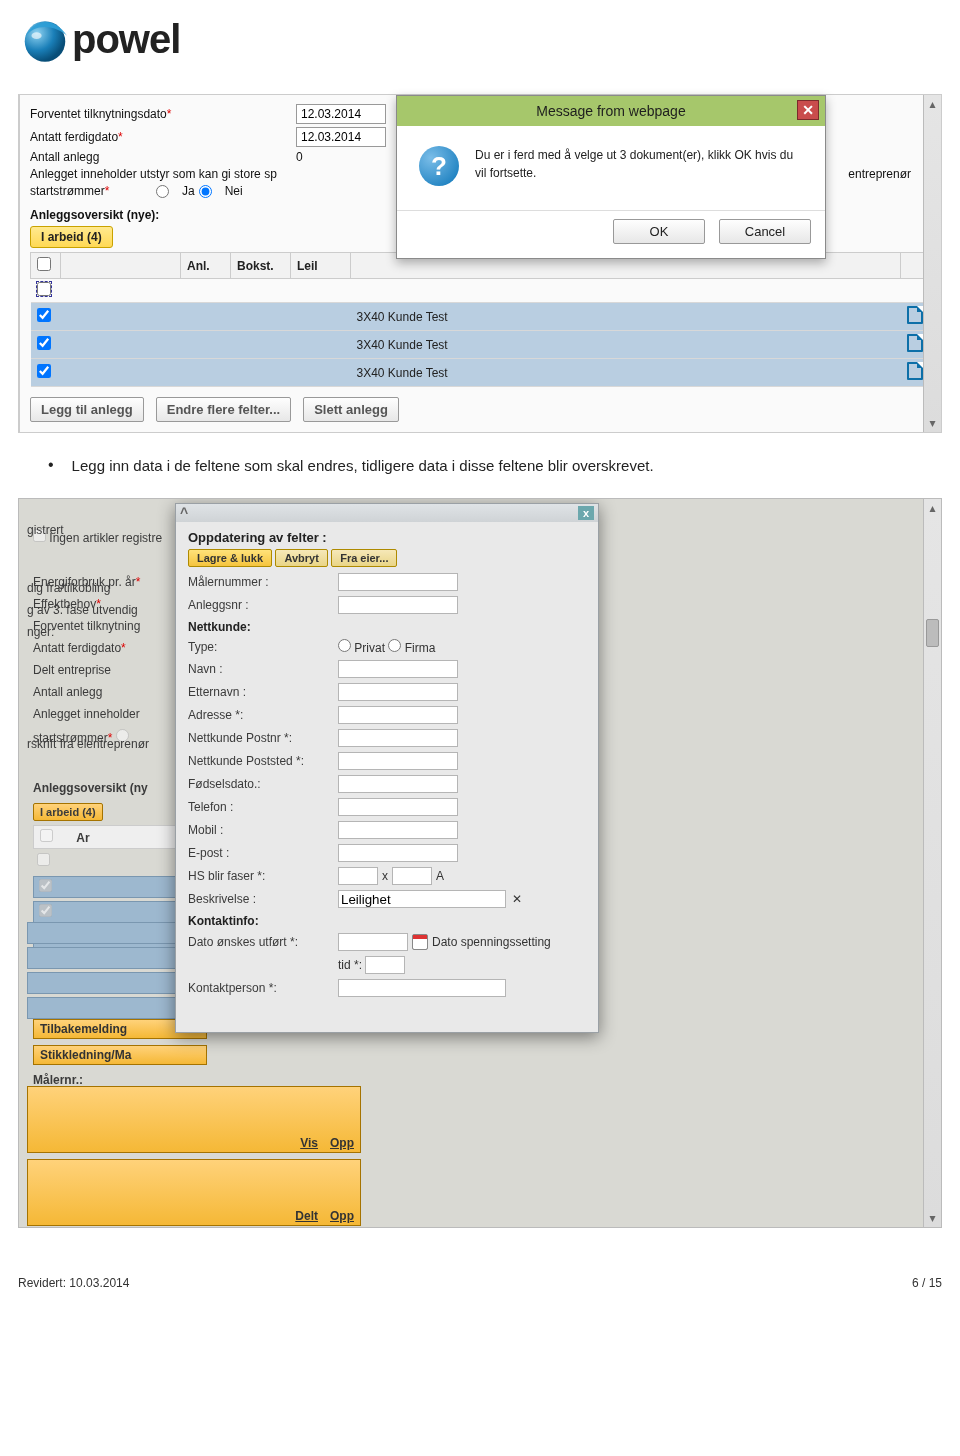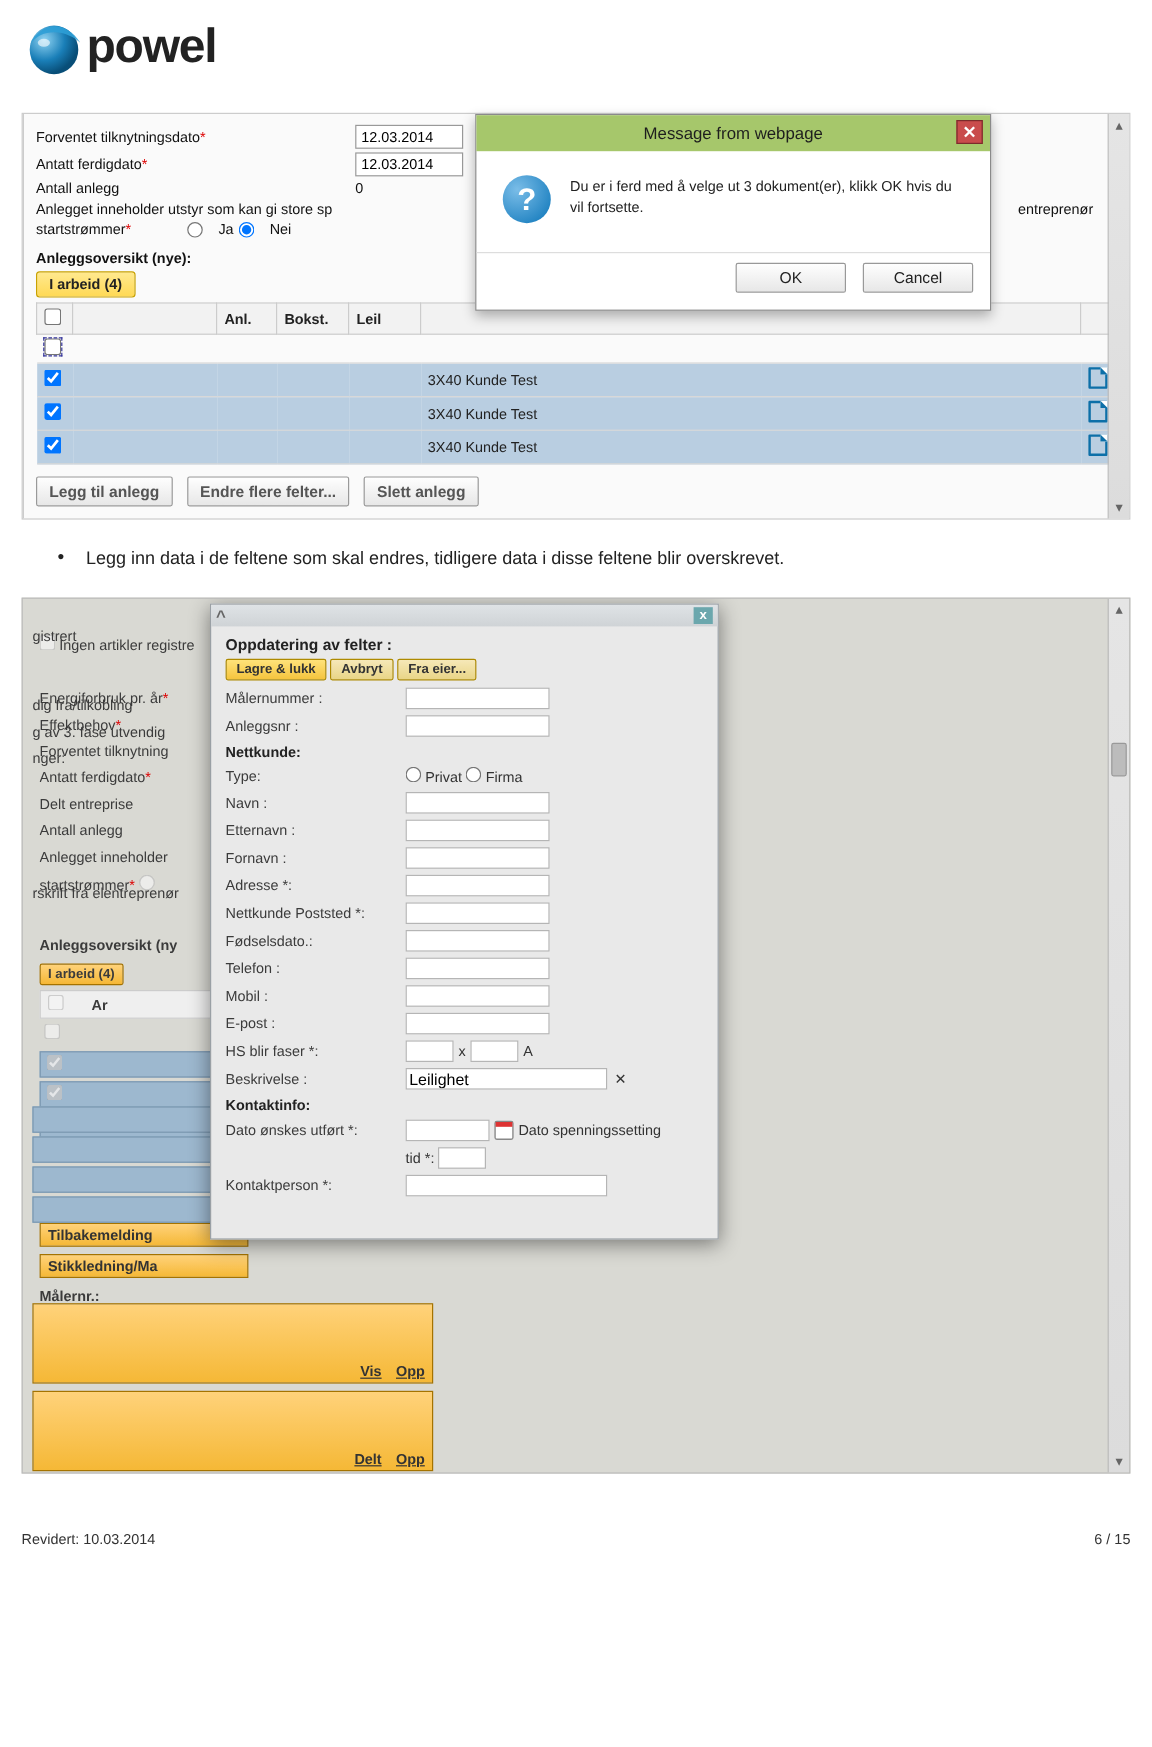--- a/index.html
+++ b/index.html
@@ -513,25 +513,25 @@
         </div>
         <div class="d2row">
             <span class="lbl norm">Navn :</span>
             <input class="d2inp" style="">
           </div>
         <div class="d2row">
             <span class="lbl norm">Etternavn :</span>
             <input class="d2inp" style="">
           </div>
         <div class="d2row">
-            <span class="lbl norm">Fornavn :</span>
-            <input class="d2inp" style="">
-          </div>
-        <div class="d2row">
             <span class="lbl norm">Adresse *:</span>
+            <input class="d2inp" style="">
+          </div>
+        <div class="d2row">
+            <span class="lbl norm">Nettkunde Postnr *:</span>
             <input class="d2inp" style="">
           </div>
         <div class="d2row">
             <span class="lbl norm">Nettkunde Poststed *:</span>
             <input class="d2inp" style="">
           </div>
         <div class="d2row">
             <span class="lbl norm">Fødselsdato.:</span>
             <input class="d2inp" style="">
           </div>

